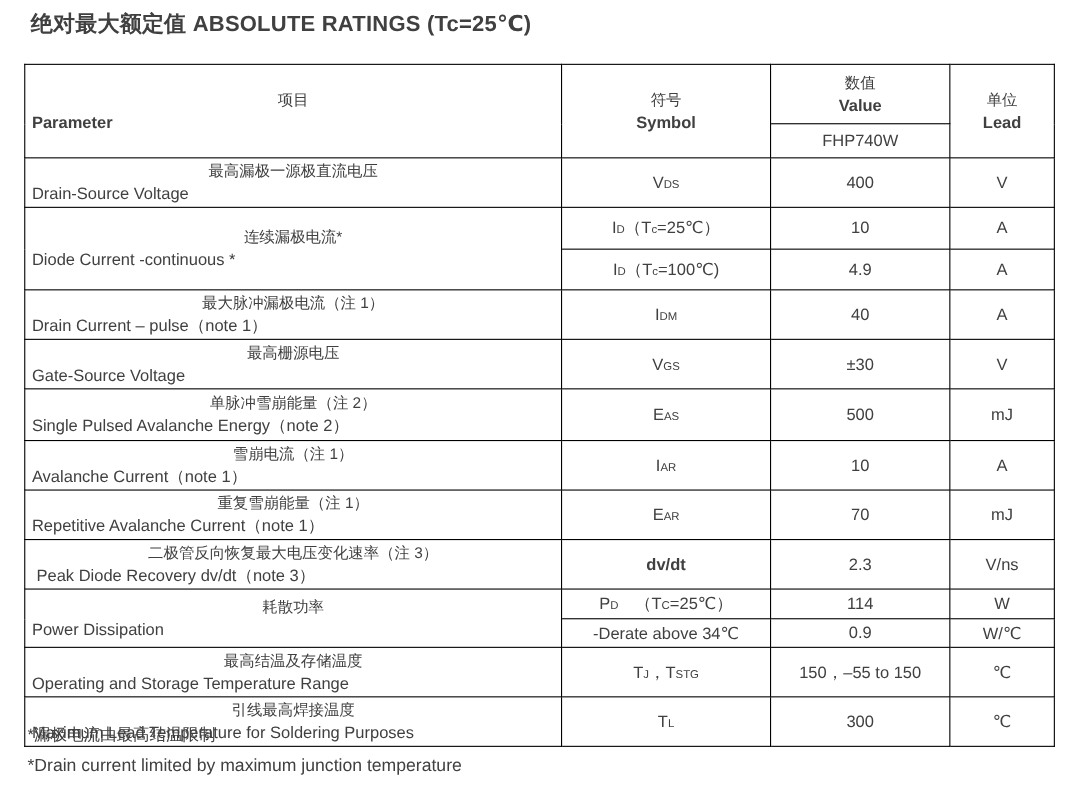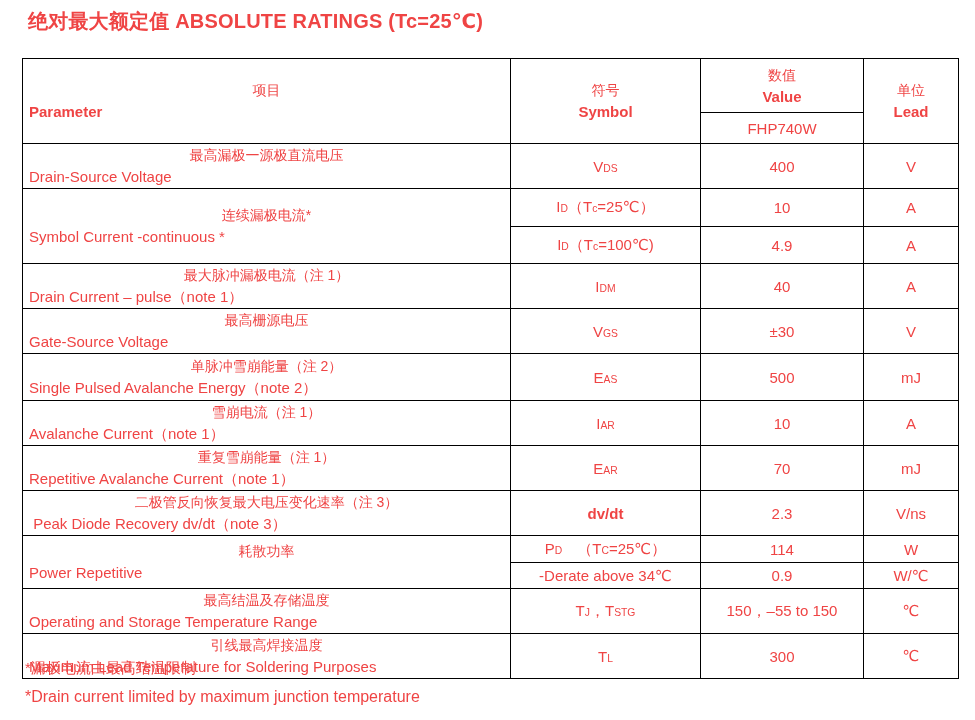--- a/index.html
+++ b/index.html
@@ -1,18 +1,18 @@
 <!DOCTYPE html>
 <html><head>
 <meta charset="utf-8">
 <style>
   html,body{margin:0;padding:0;background:#fff;}
   .page{
     position:relative;width:975px;height:720px;background:#fff;overflow:hidden;
-    font-family:"Liberation Sans","DejaVu Sans",sans-serif;color:#ef4444;
+    font-family:"Liberation Sans","DejaVu Sans",sans-serif;color:#404040;
   }
   .doc-title{
     position:absolute;left:28px;top:8px;font-size:20px;font-weight:bold;
     letter-spacing:0.2px;white-space:nowrap;
   }
   table.ratings{
     position:absolute;left:22px;top:58px;width:936px;
     border-collapse:collapse;table-layout:fixed;
   }
   table.ratings td{
@@ -75,21 +75,21 @@
             <div class="zh">最高漏极一源极直流电压</div>
             <div class="en">Drain-Source Voltage</div>
           </td>
           <td class="center"><span>V</span><span class="sub">DS</span></td>
           <td class="center">400</td>
           <td class="center">V</td>
         </tr>
         <tr style="height: 38px;">
           <td class="param" rowspan="2">
             <div class="zh">连续漏极电流*</div>
-            <div class="en">Symbol Current -continuous *</div>
+            <div class="en">Diode Current -continuous *</div>
           </td>
           <td class="center"><span>I</span><span class="sub">D</span><span>（T</span><span class="sub">c</span><span>=25℃）</span></td>
           <td class="center">10</td>
           <td class="center">A</td>
         </tr>
         <tr style="height: 37px;">
           <td class="center"><span>I</span><span class="sub">D</span><span>（T</span><span class="sub">c</span><span>=100℃)</span></td>
           <td class="center">4.9</td>
           <td class="center">A</td>
         </tr>
@@ -143,21 +143,21 @@
             <div class="zh">二极管反向恢复最大电压变化速率（注 3）</div>
             <div class="en"> Peak Diode Recovery dv/dt（note 3）</div>
           </td>
           <td class="center bold"><span>dv/dt</span></td>
           <td class="center">2.3</td>
           <td class="center">V/ns</td>
         </tr>
         <tr style="height: 27px;">
           <td class="param" rowspan="2">
             <div class="zh">耗散功率</div>
-            <div class="en">Power Repetitive</div>
+            <div class="en">Power Dissipation</div>
           </td>
           <td class="center"><span>P</span><span class="sub">D</span><span>　（T</span><span class="sub">C</span><span>=25℃）</span></td>
           <td class="center">114</td>
           <td class="center">W</td>
         </tr>
         <tr style="height: 26px;">
           <td class="center"><span>-Derate above 34℃</span></td>
           <td class="center">0.9</td>
           <td class="center">W/℃</td>
         </tr>

